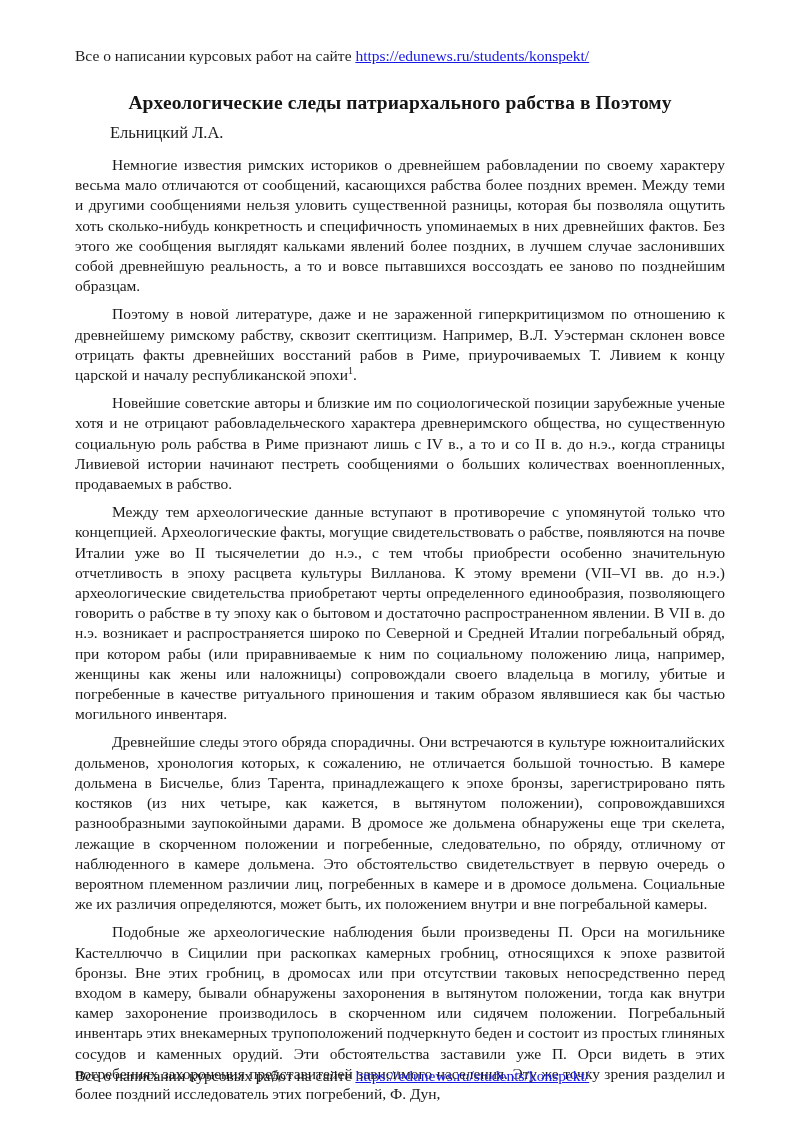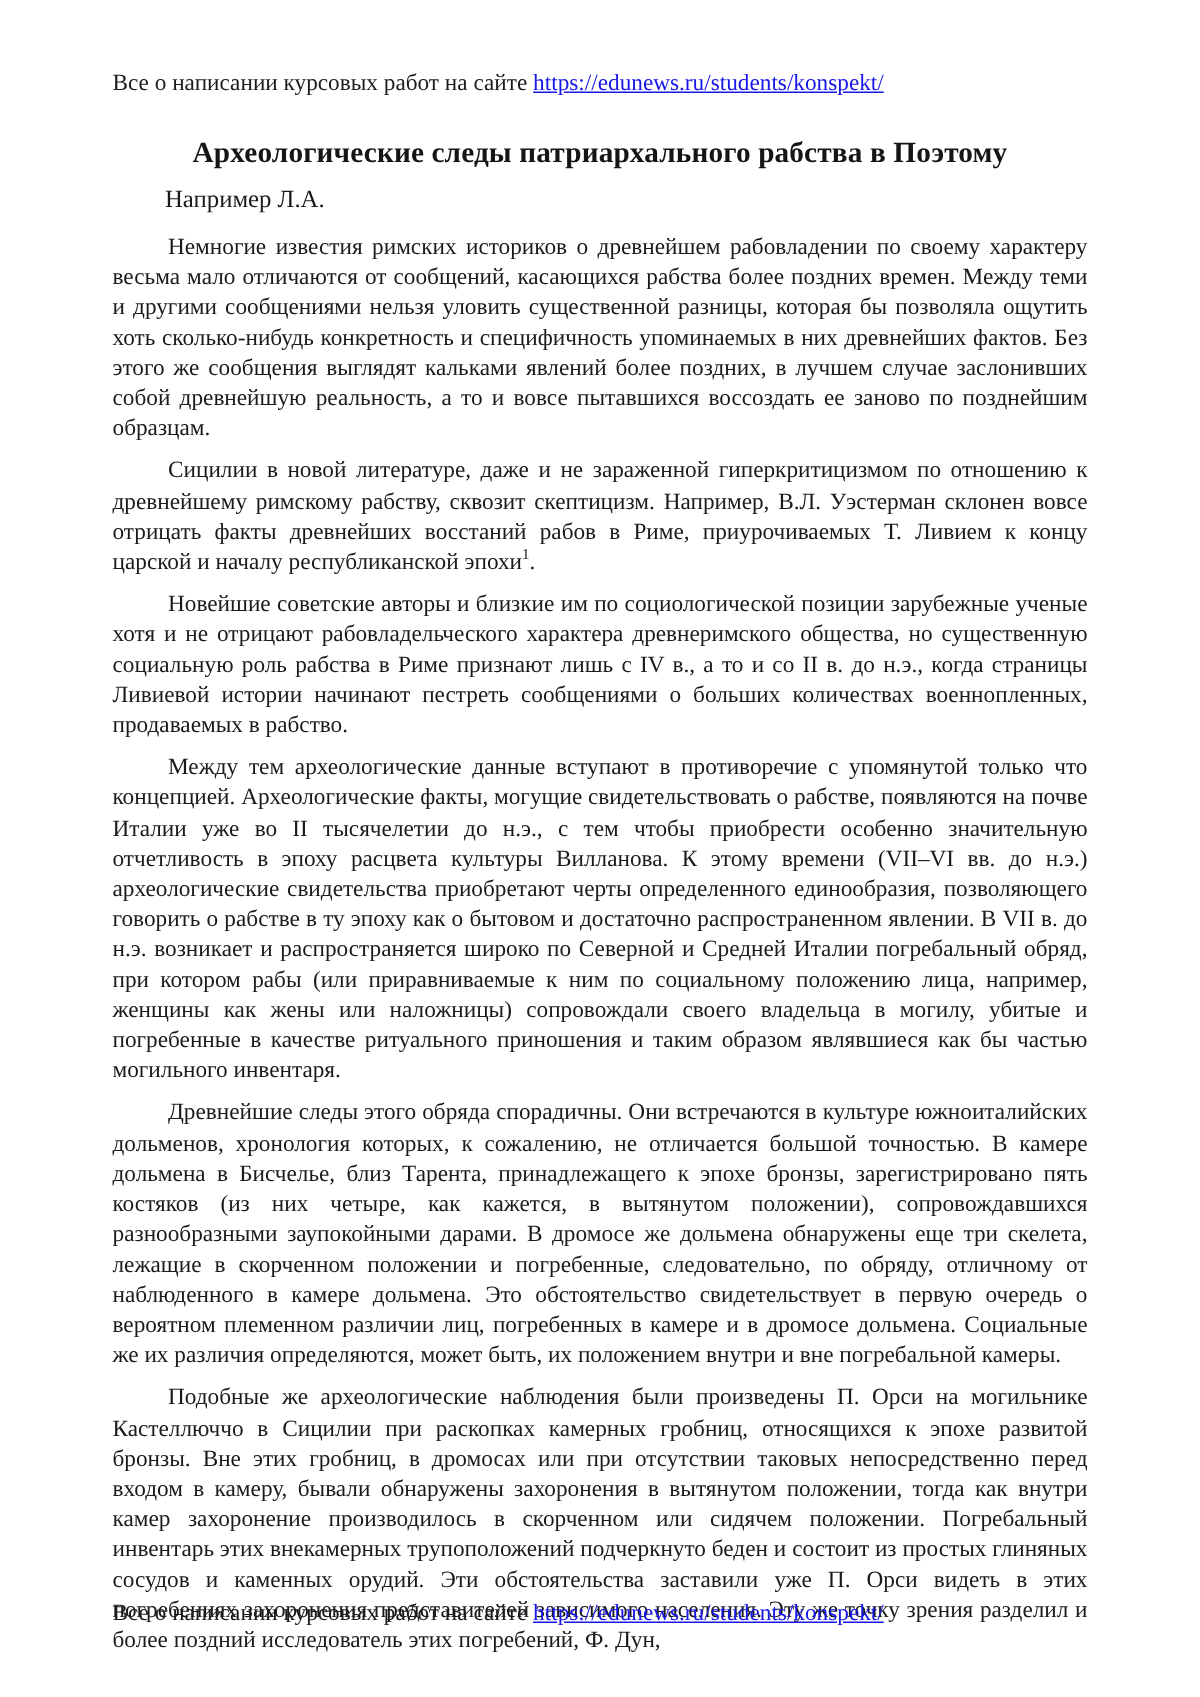--- a/index.html
+++ b/index.html
@@ -72,26 +72,26 @@
 <body>
 
 <div class="page">
 
   <div class="note">
     <span>Все о написании курсовых работ на сайте </span><a class="link" href="#">https://edunews.ru/students/konspekt/</a>
   </div>
 
   <h1 class="doc-title">Археологические следы патриархального рабства в Поэтому</h1>
 
-  <div class="author">Например Л.А.</div>
+  <div class="author">Ельницкий Л.А.</div>
 
   <div class="body-text">
     <p class="para">Немногие известия римских историков о древнейшем рабовладении по своему характеру весьма мало отличаются от сообщений, касающихся рабства более поздних времен. Между теми и другими сообщениями нельзя уловить существенной разницы, которая бы позволяла ощутить хоть сколько-нибудь конкретность и специфичность упоминаемых в них древнейших фактов. Без этого же сообщения выглядят кальками явлений более поздних, в лучшем случае заслонивших собой древнейшую реальность, а то и вовсе пытавшихся воссоздать ее заново по позднейшим образцам.</p>
 
-    <p class="para"><span>Сицилии в новой литературе, даже и не зараженной гиперкритицизмом по отношению к древнейшему римскому рабству, сквозит скептицизм. Например, В.Л. Уэстерман склонен вовсе отрицать факты древнейших восстаний рабов в Риме, приурочиваемых Т. Ливием к концу царской и началу республиканской эпохи</span><sup>1</sup><span>.</span></p>
+    <p class="para"><span>Поэтому в новой литературе, даже и не зараженной гиперкритицизмом по отношению к древнейшему римскому рабству, сквозит скептицизм. Например, В.Л. Уэстерман склонен вовсе отрицать факты древнейших восстаний рабов в Риме, приурочиваемых Т. Ливием к концу царской и началу республиканской эпохи</span><sup>1</sup><span>.</span></p>
 
     <p class="para">Новейшие советские авторы и близкие им по социологической позиции зарубежные ученые хотя и не отрицают рабовладельческого характера древнеримского общества, но существенную социальную роль рабства в Риме признают лишь с IV в., а то и со II в. до н.э., когда страницы Ливиевой истории начинают пестреть сообщениями о больших количествах военнопленных, продаваемых в рабство.</p>
 
     <p class="para">Между тем археологические данные вступают в противоречие с упомянутой только что концепцией. Археологические факты, могущие свидетельствовать о рабстве, появляются на почве Италии уже во II тысячелетии до н.э., с тем чтобы приобрести особенно значительную отчетливость в эпоху расцвета культуры Вилланова. К этому времени (VII–VI вв. до н.э.) археологические свидетельства приобретают черты определенного единообразия, позволяющего говорить о рабстве в ту эпоху как о бытовом и достаточно распространенном явлении. В VII в. до н.э. возникает и распространяется широко по Северной и Средней Италии погребальный обряд, при котором рабы (или приравниваемые к ним по социальному положению лица, например, женщины как жены или наложницы) сопровождали своего владельца в могилу, убитые и погребенные в качестве ритуального приношения и таким образом являвшиеся как бы частью могильного инвентаря.</p>
 
     <p class="para">Древнейшие следы этого обряда спорадичны. Они встречаются в культуре южноиталийских дольменов, хронология которых, к сожалению, не отличается большой точностью. В камере дольмена в Бисчелье, близ Тарента, принадлежащего к эпохе бронзы, зарегистрировано пять костяков (из них четыре, как кажется, в вытянутом положении), сопровождавшихся разнообразными заупокойными дарами. В дромосе же дольмена обнаружены еще три скелета, лежащие в скорченном положении и погребенные, следовательно, по обряду, отличному от наблюденного в камере дольмена. Это обстоятельство свидетельствует в первую очередь о вероятном племенном различии лиц, погребенных в камере и в дромосе дольмена. Социальные же их различия определяются, может быть, их положением внутри и вне погребальной камеры.</p>
 
     <p class="para">Подобные же археологические наблюдения были произведены П. Орси на могильнике Кастеллюччо в Сицилии при раскопках камерных гробниц, относящихся к эпохе развитой бронзы. Вне этих гробниц, в дромосах или при отсутствии таковых непосредственно перед входом в камеру, бывали обнаружены захоронения в вытянутом положении, тогда как внутри камер захоронение производилось в скорченном или сидячем положении. Погребальный инвентарь этих внекамерных трупоположений подчеркнуто беден и состоит из простых глиняных сосудов и каменных орудий. Эти обстоятельства заставили уже П. Орси видеть в этих погребениях захоронения представителей зависимого населения. Эту же точку зрения разделил и более поздний исследователь этих погребений, Ф. Дун,</p>
   </div>
 

